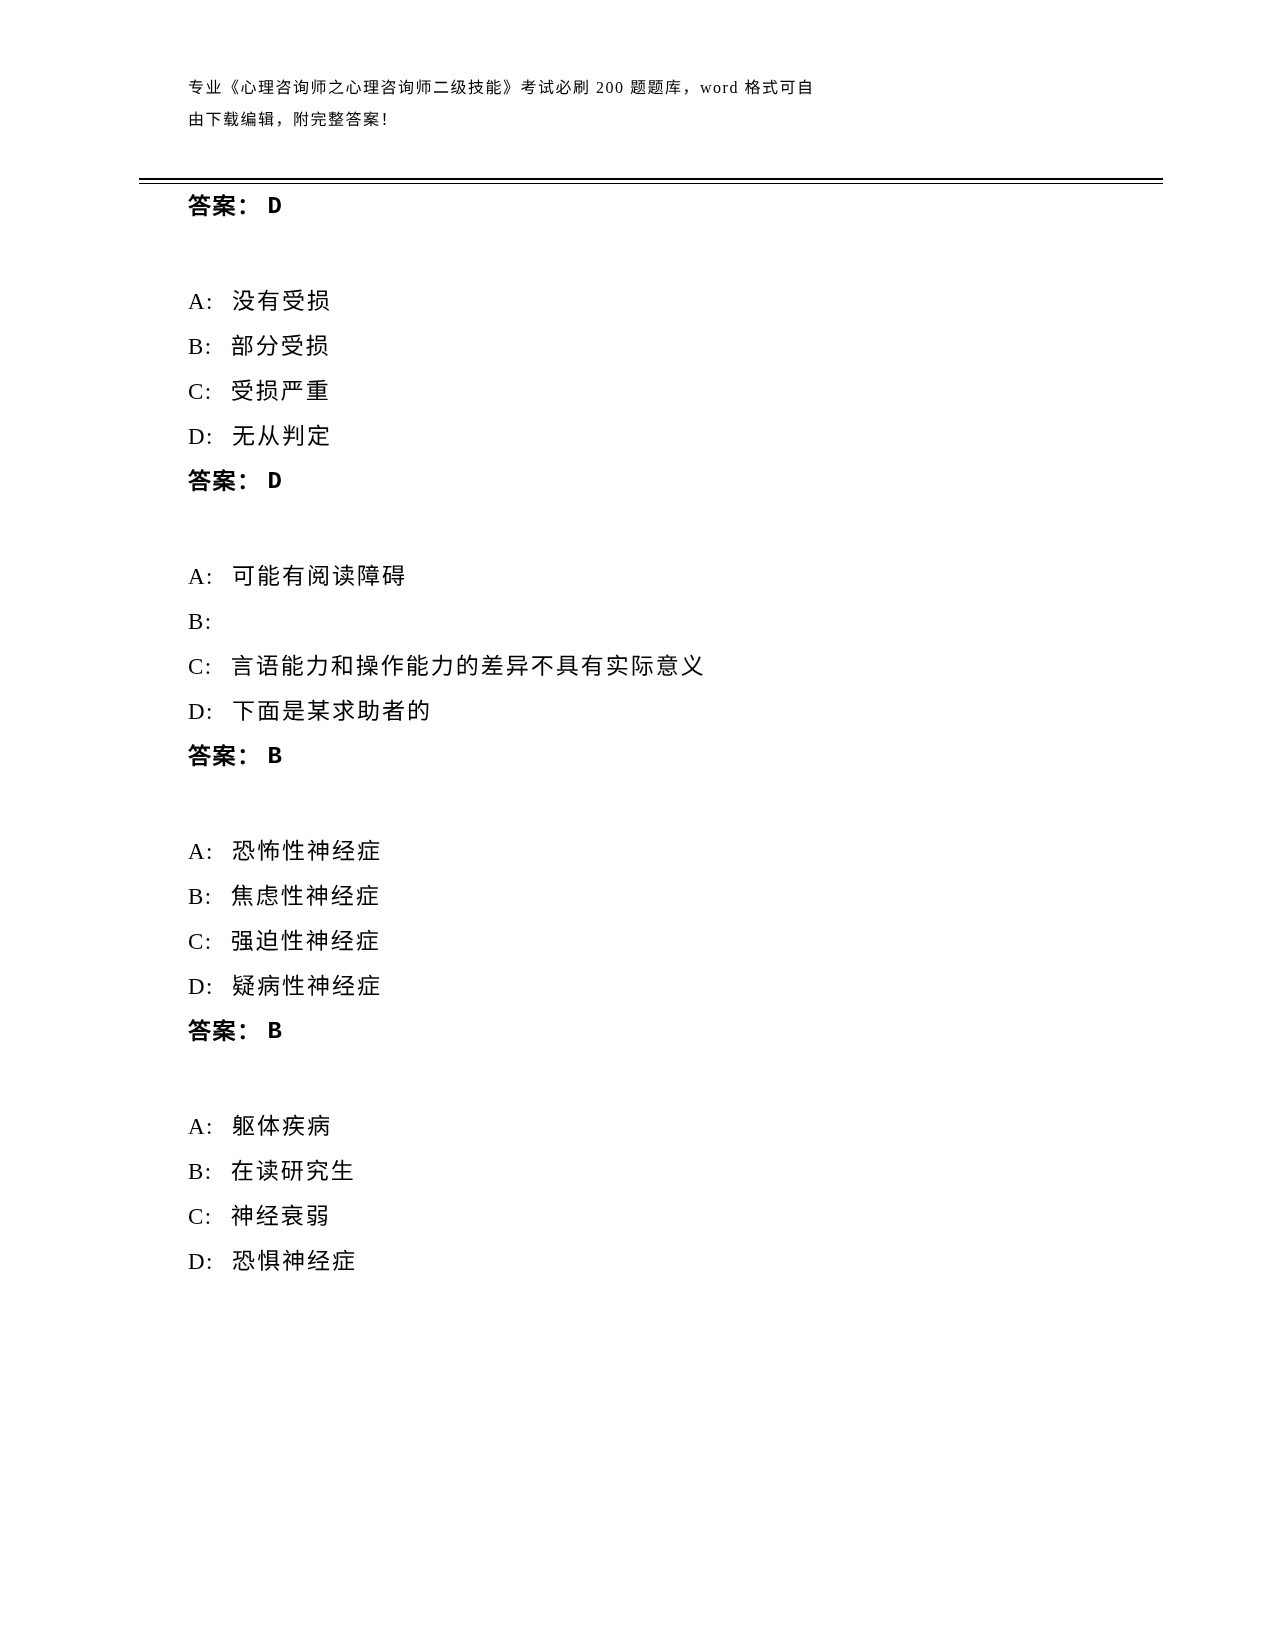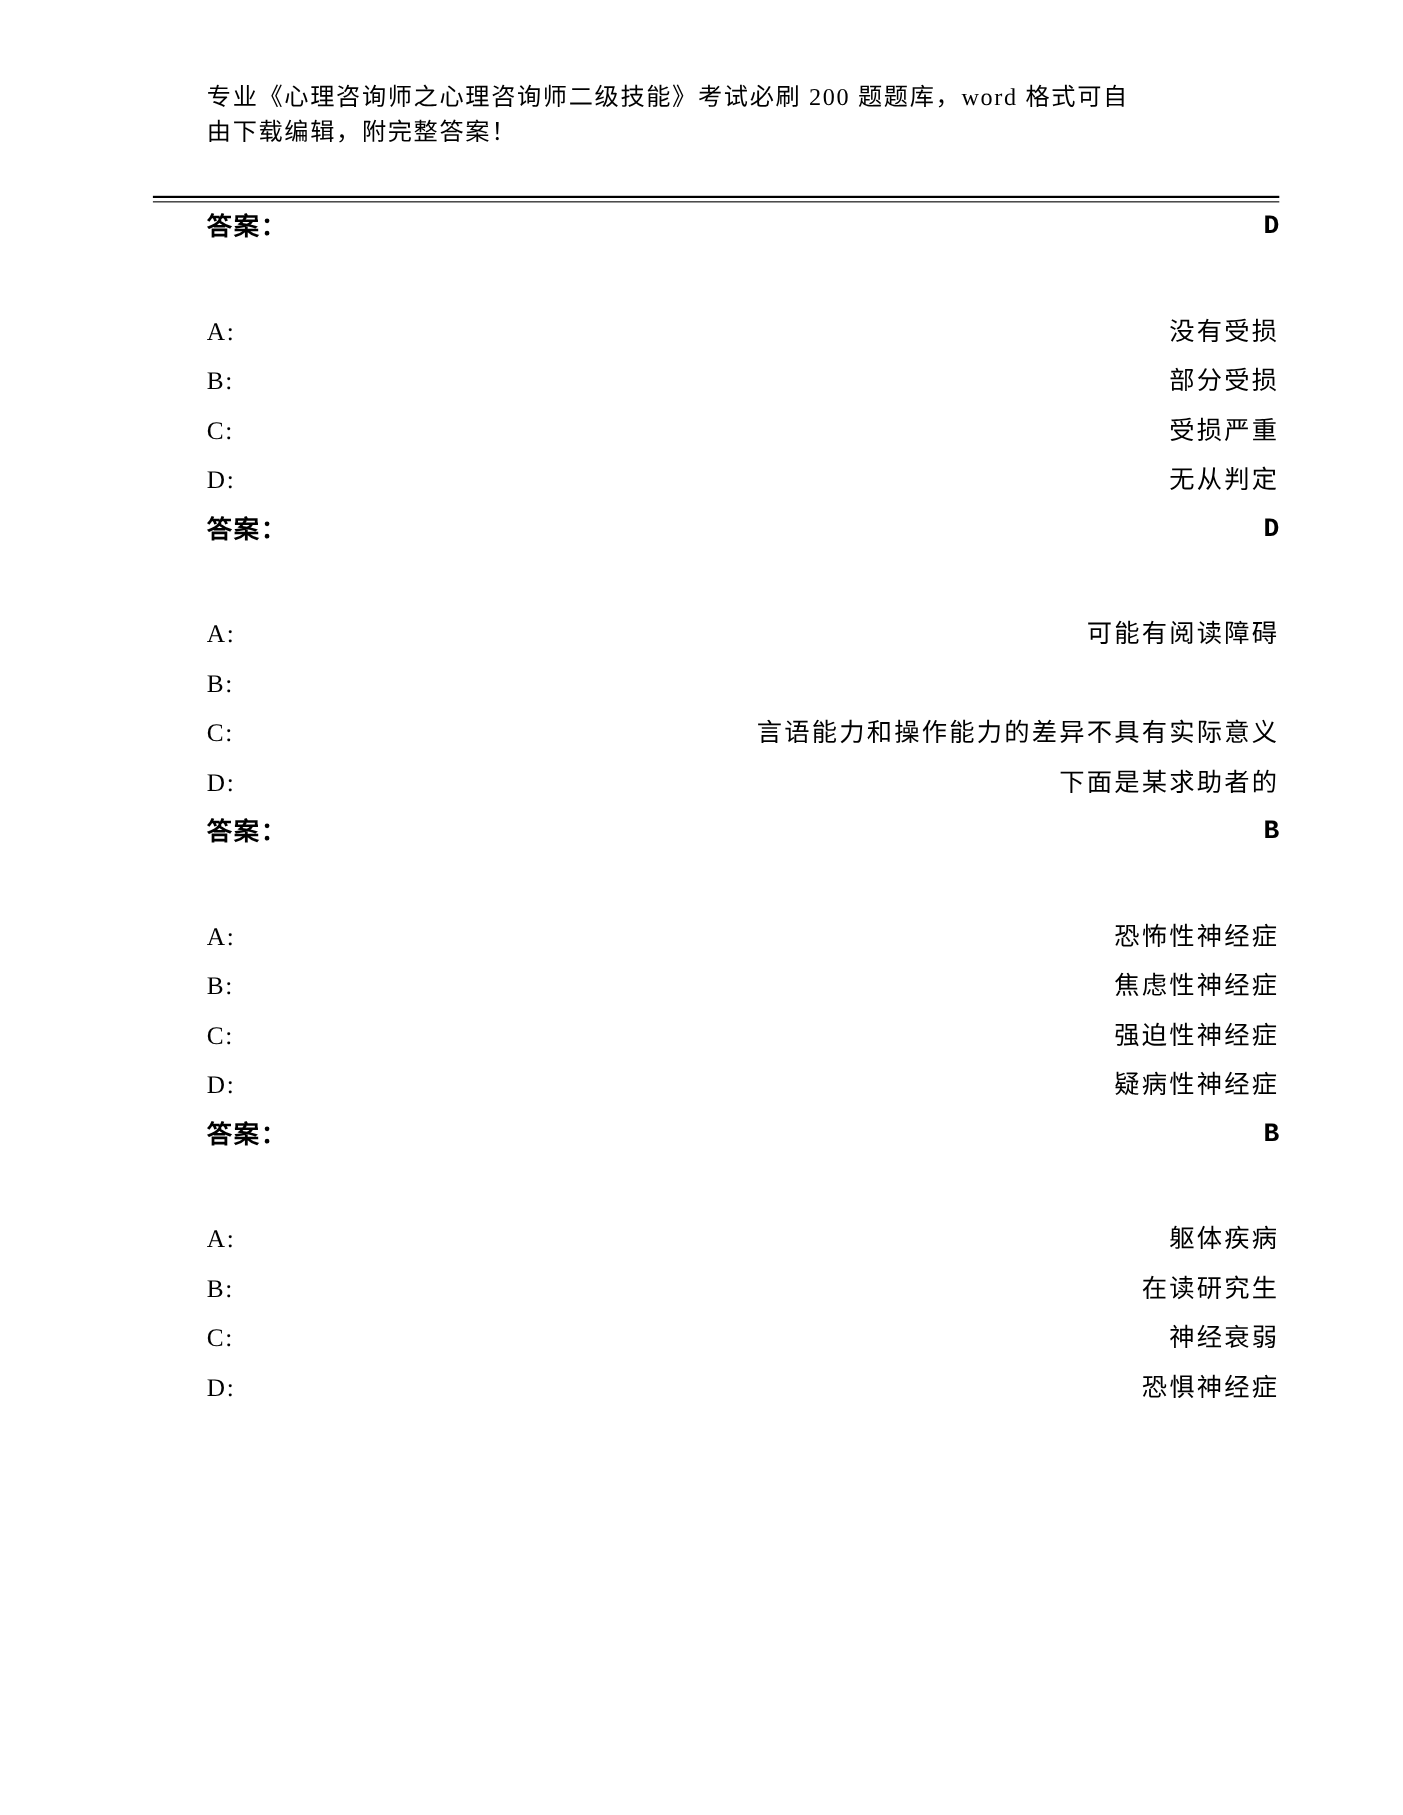--- a/index.html
+++ b/index.html
@@ -14,21 +14,21 @@
     margin: 0 auto;
     background: #ffffff;
     color: #000000;
     font-family: "Liberation Serif", "DejaVu Serif", serif;
     overflow: hidden;
   }
   .content {
     padding: 72px 112px 0 188px;
   }
   .doc-header {
-    font-size: 22px;
+    font-size: 16px;
     line-height: 32px;
     letter-spacing: 1.5px;
     font-weight: 400;
   }
   .doc-header .hline {
     white-space: nowrap;
   }
   .double-rule {
     margin-top: 42px;
     margin-left: -49px;
@@ -38,40 +38,38 @@
     border-bottom: 1.5px solid #000000;
   }
   .line {
     height: 45px;
     line-height: 45px;
     font-size: 23px;
     letter-spacing: 1.5px;
     white-space: nowrap;
     display: flex;
     align-items: center;
-    justify-content: space-between;
   }
   .answer-line {
     font-weight: 700;
   }
   .answer-line .ans-value {
     margin-left: 6px;
     font-family: "Liberation Mono", "DejaVu Sans Mono", monospace;
     letter-spacing: 0;
     font-size: 24px;
   }
   .question {
     margin-top: 50px;
   }
   .opt-label {
     margin-right: 18px;
   }
   .opt-text {
     letter-spacing: 2px;
-    margin-left: 38px;
   }
 </style>
 </head>
 <body>
 
 <div class="page">
   <div class="content">
 
     <div class="doc-header">
       <div class="hline">专业《心理咨询师之心理咨询师二级技能》考试必刷 200 题题库，word 格式可自</div>

